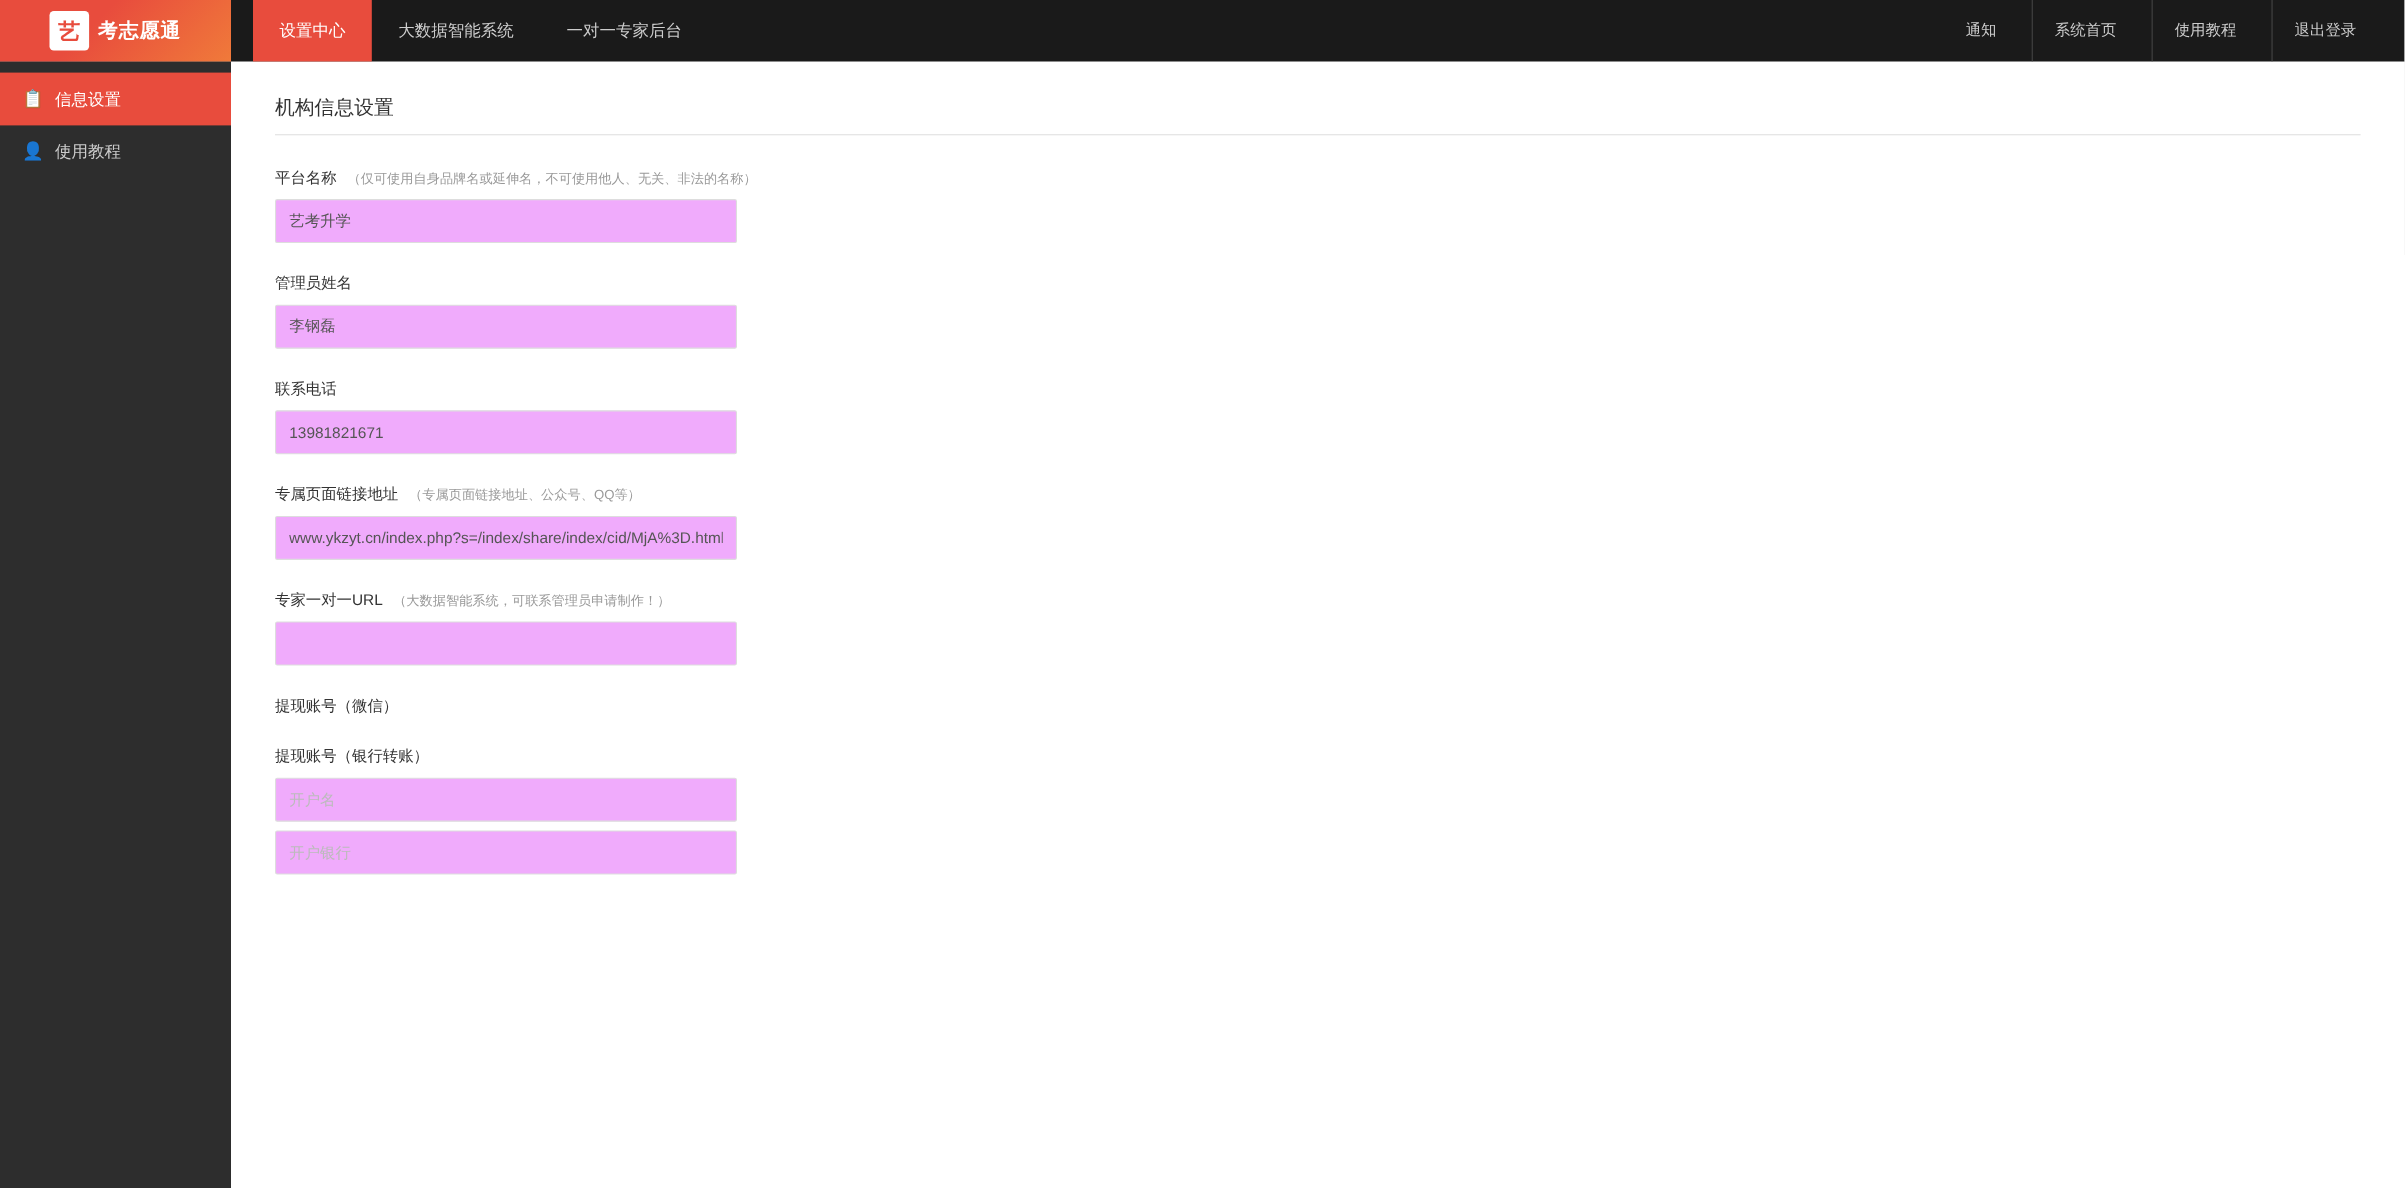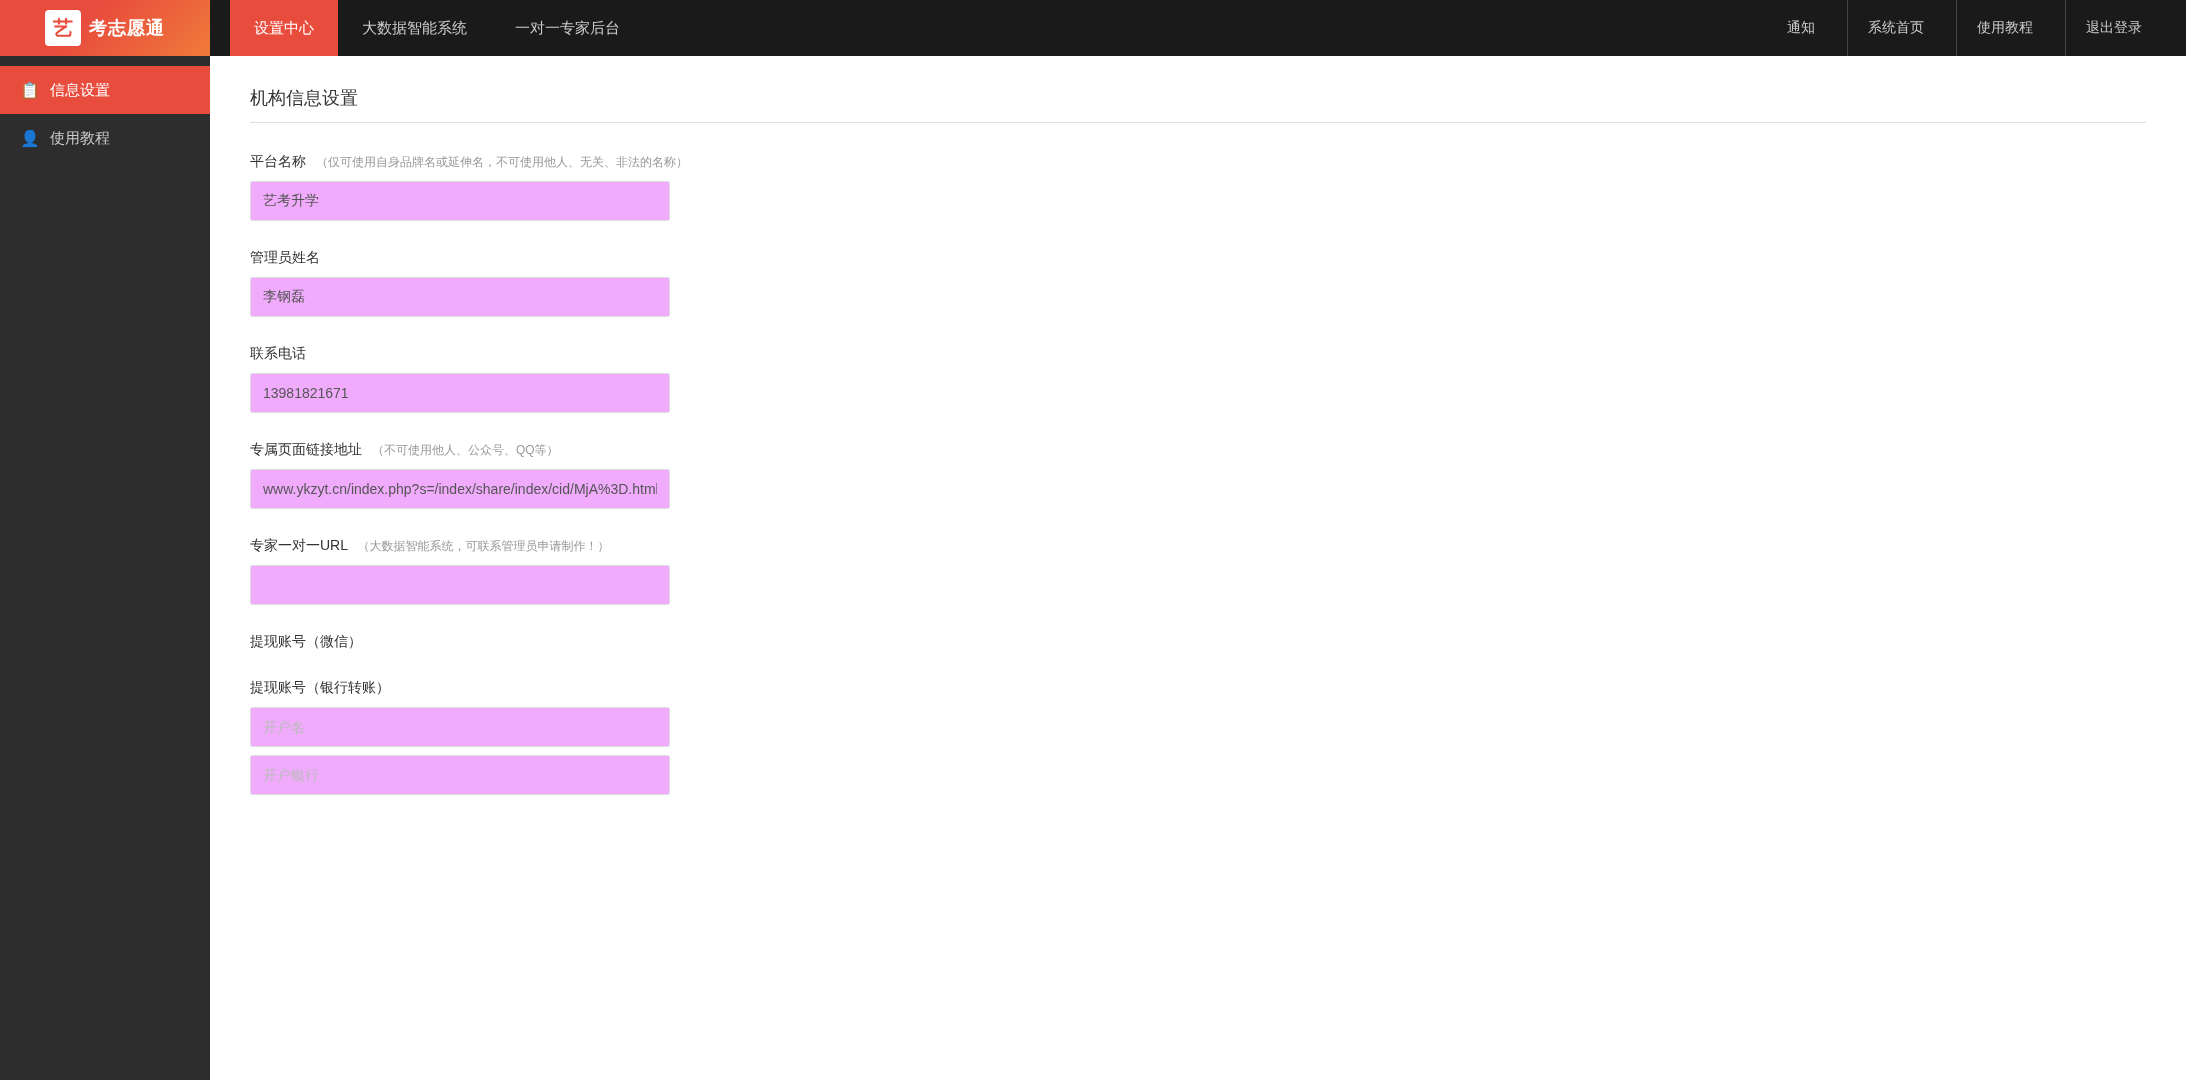--- a/index.html
+++ b/index.html
@@ -232,21 +232,21 @@
     </div>
 
     <div class="form-section">
       <label class="form-label">联系电话</label>
       <input class="form-input" type="text" value="13981821671" style="">
     </div>
 
     <div class="form-section">
       <label class="form-label">
         <span>专属页面链接地址</span>
-        <span class="form-label-note">（不可使用他人、公众号、QQ等）</span>
+        <span class="form-label-note">（专属页面链接地址、公众号、QQ等）</span>
       </label>
       <input class="form-input" type="text" value="www.ykzyt.cn/index.php?s=/index/share/index/cid/MjA%3D.html" style="">
     </div>
 
     <div class="form-section">
       <label class="form-label">
         <span>专家一对一URL</span>
         <span class="form-label-note">（大数据智能系统，可联系管理员申请制作！）</span>
       </label>
       <input class="form-input" type="text" placeholder="" style="">

